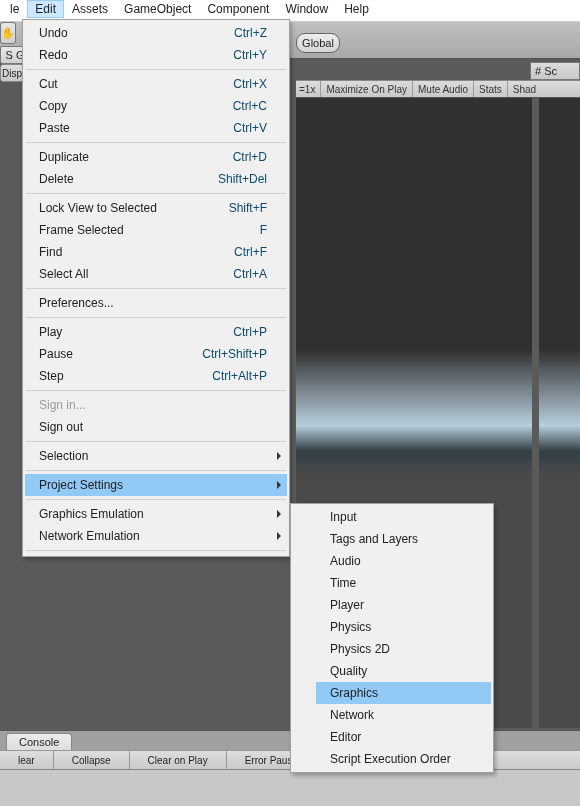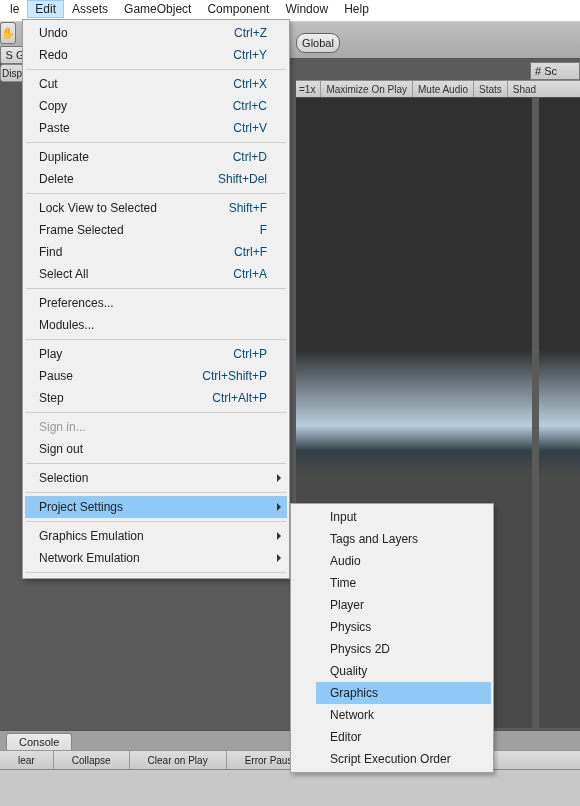--- a/index.html
+++ b/index.html
@@ -296,23 +296,20 @@
       <span class="shortcut">Ctrl+F</span>
     </div>
     <div class="menu-item">
       <span>Select All</span>
       <span class="shortcut">Ctrl+A</span>
     </div>
     <div class="menu-sep"></div>
     <div class="menu-item">
       <span>Preferences...</span>
     </div>
-    <div class="menu-item">
-      <span>Modules...</span>
-    </div>
     <div class="menu-sep"></div>
     <div class="menu-item">
       <span>Play</span>
       <span class="shortcut">Ctrl+P</span>
     </div>
     <div class="menu-item">
       <span>Pause</span>
       <span class="shortcut">Ctrl+Shift+P</span>
     </div>
     <div class="menu-item">

